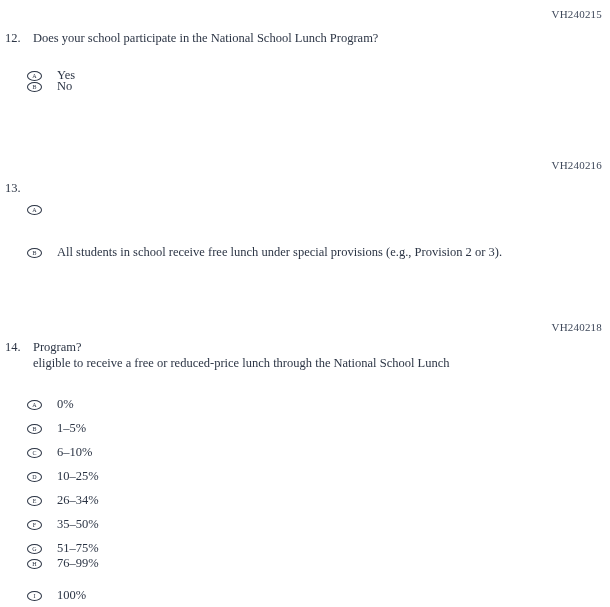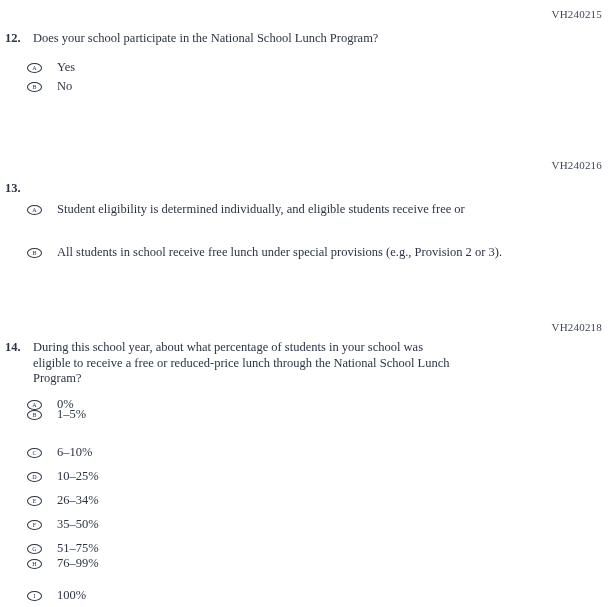--- a/index.html
+++ b/index.html
@@ -24,21 +24,21 @@
   }
   .qrow {
     position: absolute;
     left: 5px;
     display: flex;
     align-items: flex-start;
   }
   .qnum {
     flex: none;
     width: 28px;
-    font-weight: bold;
+    font-weight: normal;
     font-size: 12.5px;
     line-height: 15.5px;
   }
   .qtext {
     font-size: 12.5px;
     line-height: 15.5px;
     max-width: 515px;
   }
   .line { display: block; }
   .orow {
@@ -78,21 +78,21 @@
 
 <div class="code" style="top:8px">VH240215</div>
 
 <div class="qrow" style="top:31px">
   <span class="qnum">12.</span>
   <span class="qtext">
     <span class="line">Does your school participate in the National School Lunch Program?</span>
   </span>
 </div>
 
-<div class="orow" style="top:60px">
+<div class="orow" style="top:68px">
   <span class="bubble">
     <span class="bl">A</span>
   </span>
   <span class="olabel">
     <span class="line">Yes</span>
   </span>
 </div>
 
 <div class="orow" style="top:79px">
   <span class="bubble">
@@ -107,54 +107,52 @@
 
 <div class="qrow" style="top:181px">
   <span class="qnum">13.</span>
 </div>
 
 <div class="orow" style="top:202px">
   <span class="bubble">
     <span class="bl">A</span>
   </span>
   <span class="olabel">
-    <span class="line">Student eligibility is determined individually, and eligible students receive free or</span>
   </span>
 </div>
 
 <div class="orow" style="top:245px">
   <span class="bubble">
     <span class="bl">B</span>
   </span>
   <span class="olabel">
     <span class="line">All students in school receive free lunch under special provisions (e.g., Provision 2 or 3).</span>
   </span>
 </div>
 
 <div class="code" style="top:321px">VH240218</div>
 
 <div class="qrow" style="top:340px">
   <span class="qnum">14.</span>
   <span class="qtext">
-    <span class="line">During this school year, about what percentage of students in your school was</span>
+    <span class="line">Program?</span>
     <span class="line">eligible to receive a free or reduced-price lunch through the National School Lunch</span>
-    <span class="line">Program?</span>
   </span>
 </div>
 
 <div class="orow" style="top:397px">
   <span class="bubble">
     <span class="bl">A</span>
   </span>
   <span class="olabel">
     <span class="line">0%</span>
   </span>
 </div>
 
-<div class="orow" style="top:407px">
+<div class="orow" style="top:421px">
   <span class="bubble">
     <span class="bl">B</span>
   </span>
   <span class="olabel">
     <span class="line">1–5%</span>
   </span>
 </div>
 
 <div class="orow" style="top:445px">
   <span class="bubble">

